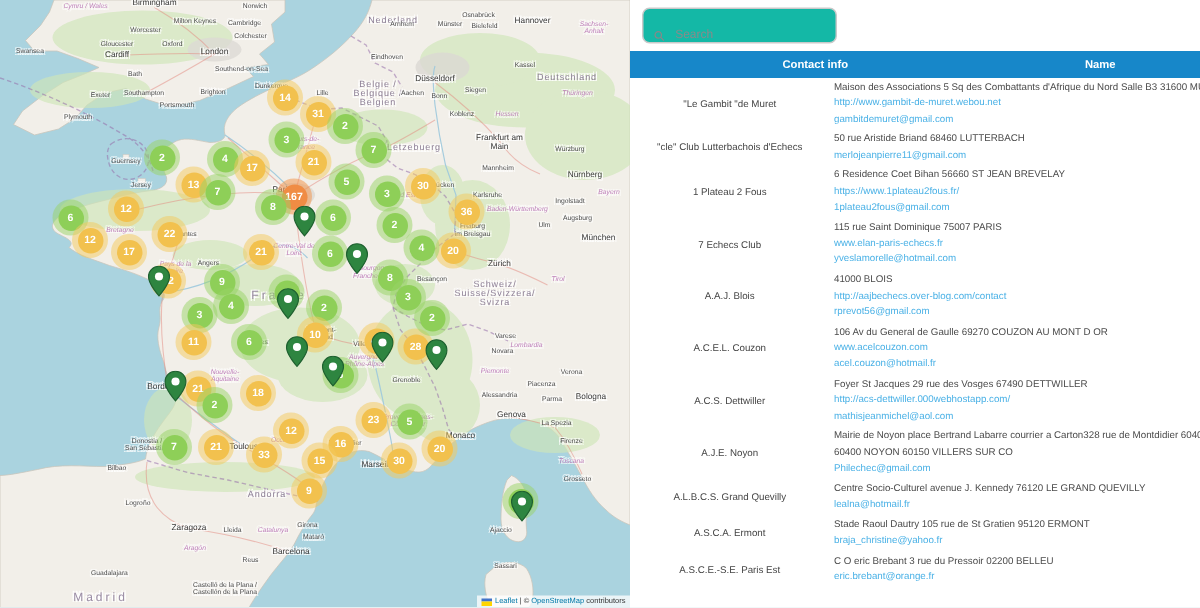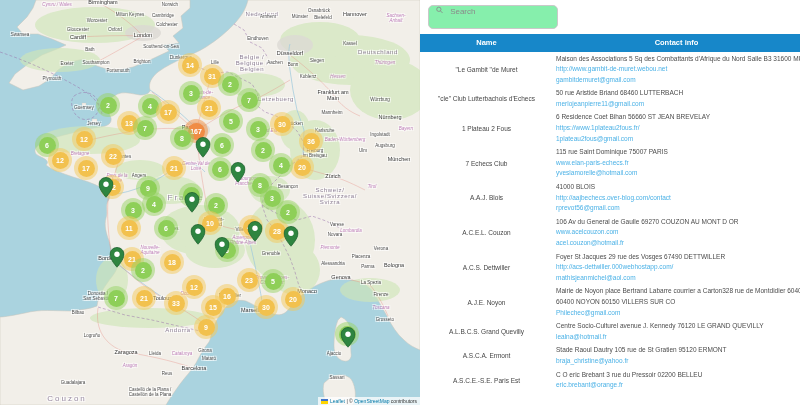--- a/index.html
+++ b/index.html
@@ -27,22 +27,22 @@
   .pin{position:absolute;transform:translate(-50%,-100%);width:15px;height:21px;}
   .attrib{position:absolute;right:0;bottom:0;background:rgba(255,255,255,.75);padding:1px 3px;
           font-size:5px;color:#333;display:flex;align-items:center;gap:2px;z-index:30;}
   .attrib a{color:#0078A8;text-decoration:none;}
   .flag{display:inline-block;width:7px;height:5px;}
   .flag .b{height:2.5px;background:#4273c8;} .flag .ylw{height:2.5px;background:#ffd500;}
 
   
   .panel{position:absolute;left:420px;top:0;width:380px;height:405px;background:#fff;overflow:hidden;}
   .controls{display:flex;align-items:center;height:34px;padding:0 0 0 8px;gap:8px;}
-  .searchbox{display:flex;align-items:flex-start;width:130px;height:24px;border:1px solid #c9c9c9;border-radius:5px;
-             background:#86efac;padding:0 7px;gap:5px;}
+  .searchbox{display:flex;align-items:flex-end;width:130px;height:24px;border:1px solid #c9c9c9;border-radius:5px;
+             background:#14b8a6;padding:0 7px;gap:5px;}
   .searchbox input{border:none;outline:none;background:transparent;width:100%;font-size:8px;color:#333;}
   .searchbox input::placeholder{color:#8a8a8a;}
   .filterbox{width:250px;height:27px;border:1px solid #b5b5b5;border-radius:5px;background:#fff;
              padding:0 8px;font-size:8px;color:#333;outline:none;}
   .thead{display:flex;height:18px;background:#1787c9;color:#fff;}
   .th{font-size:7.5px;font-weight:bold;line-height:18px;}
   .th.nm{width:133px;text-align:center;}
   .th.ct{flex:1;text-align:center;}
   .trow{display:flex;padding:1.5px 0;}
   .tname{width:133px;display:flex;align-items:center;justify-content:center;text-align:center;
@@ -257,21 +257,21 @@
 San Sebastián</span>
         <span class="mlbl k-c" style="left: 78px; top: 312px;">Bilbao</span>
         <span class="mlbl k-c" style="left: 92px; top: 335px;">Logroño</span>
         <span class="mlbl k-m" style="left: 126px; top: 352px;">Zaragoza</span>
         <span class="mlbl k-c" style="left: 155px; top: 353px;">Lleida</span>
         <span class="mlbl k-c" style="left: 205px; top: 350px;">Girona</span>
         <span class="mlbl k-m" style="left: 194px; top: 368px;">Barcelona</span>
         <span class="mlbl k-c" style="left: 209px; top: 358px;">Mataró</span>
         <span class="mlbl k-c" style="left: 167px; top: 373px;">Reus</span>
         <span class="mlbl k-c" style="left: 73px; top: 382px;">Guadalajara</span>
-        <span class="mlbl k-B" style="left: 67px; top: 398px;">Couzon</span>
+        <span class="mlbl k-B" style="left: 67px; top: 398px;">Madrid</span>
         <span class="mlbl k-r" style="left: 130px; top: 365px;">Aragón</span>
         <span class="mlbl k-r" style="left: 182px; top: 353px;">Catalunya</span>
         <span class="mlbl k-c" style="left: 150px; top: 392px;">Castelló de la Plana /
 Castellón de la Plana</span>
         <span class="mlbl k-c" style="left: 337px; top: 377px;">Sassari</span>
       </div>
     <div class="layer">
         <div class="cluster y" style="left: 190px; top: 65px;">
           <span>14</span>
         </div>
@@ -501,22 +501,22 @@
     <div class="controls">
       <div class="searchbox">
         <svg width="8" height="8" viewBox="0 0 10 10">
           <circle cx="4" cy="4" r="3" fill="none" stroke="#888" stroke-width="1.2"></circle>
           <line x1="6.3" y1="6.3" x2="9.3" y2="9.3" stroke="#888" stroke-width="1.2"></line>
         </svg>
         <input type="text" placeholder="Search" style="">
       </div>
     </div>
     <div class="thead">
+      <div class="th ct">Contact info</div>
       <div class="th nm">Name</div>
-      <div class="th ct">Contact info</div>
     </div>
     <div class="tbody">
         <div class="trow">
           <div class="tname">"Le Gambit "de Muret</div>
           <div class="tcontact">
             <div class="cline caddr">Maison des Associations 5 Sq des Combattants d'Afrique du Nord Salle B3 31600 MURET</div>
             <div class="cline clink">http://www.gambit-de-muret.webou.net</div>
             <div class="cline clink">gambitdemuret@gmail.com</div>
           </div>
         </div>

